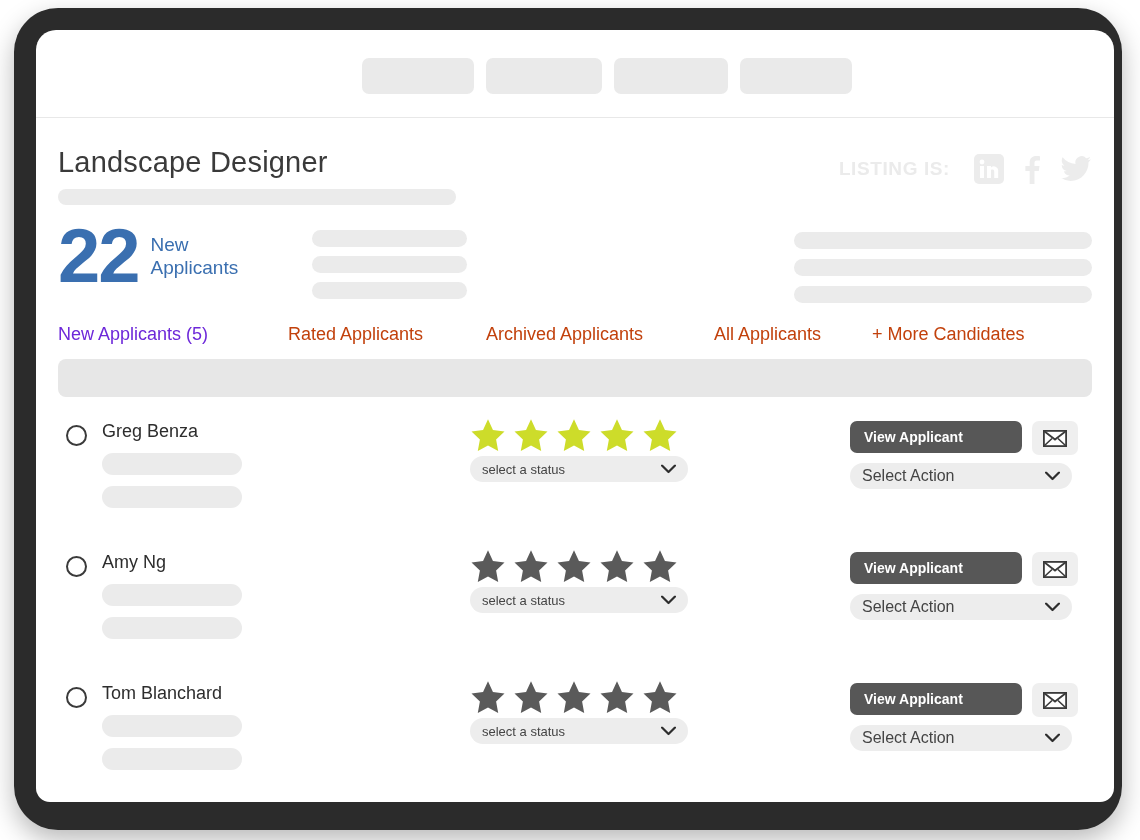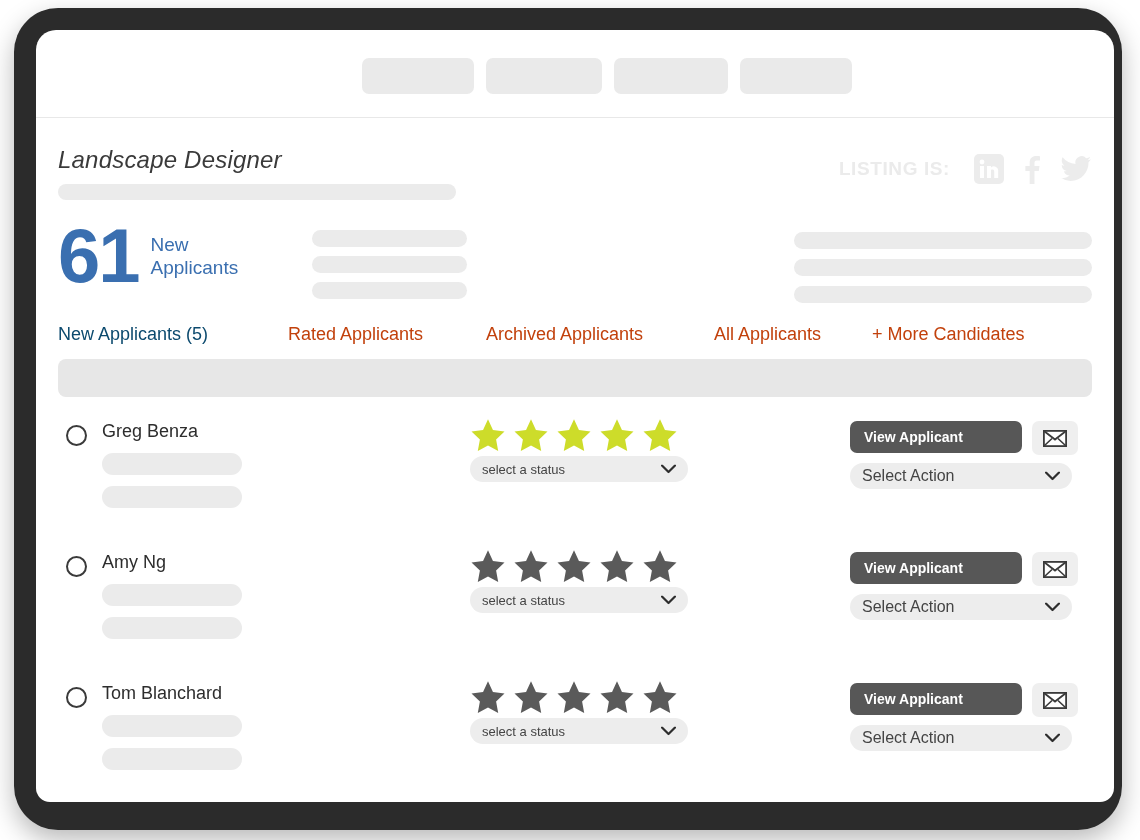--- a/index.html
+++ b/index.html
@@ -54,23 +54,22 @@
     position: absolute; left: 326px; top: 28px;
     display: flex; gap: 12px;
   }
   .nav-ph { height: 36px; border-radius: 7px; background: #eaeaea; }
 
   
   .page { position: relative; padding: 0 22px; }
 
   .title-row { position: relative; margin-top: 28px; height: 62px; }
   .page-title {
-    font-size: 24px; color: #3a3a3a; font-weight: normal;
+    font-size: 29px; color: #3a3a3a; font-weight: normal;
     letter-spacing: 0.2px;
-    font-style: italic;
   }
   .title-ph {
     margin-top: 10px; width: 398px; height: 16px;
     border-radius: 8px; background: #ebebeb;
   }
 
   .listing-block {
     position: absolute; right: 0; top: 8px;
     display: flex; align-items: center; gap: 24px;
   }
@@ -99,21 +98,21 @@
   .stat-bars .bar { height: 17px; margin-bottom: 9px; }
   .right-bars { position: absolute; right: 0; top: 14px; width: 298px; }
   .right-bars .bar { height: 17px; margin-bottom: 10px; width: 100%; }
 
   
   .tabs { display: flex; gap: 0; margin-top: 10px; align-items: baseline; }
   .tab {
     font-size: 18px; color: #c2410c; white-space: nowrap;
     cursor: pointer;
   }
-  .tab.active { color: #0c4a6e; }
+  .tab.active { color: #6d28d9; }
 
   .wide-bar {
     margin-top: 14px; height: 38px; border-radius: 8px;
     background: #e7e7e7; width: 100%;
   }
 
   
   .applicants { margin-top: 16px; }
   .applicant-row {
     position: relative; height: 131px;
@@ -212,21 +211,21 @@
             </svg>
             <svg width="32" height="28" viewBox="0 0 32 28">
               <path d="M31 4.2 a12.4 12.4 0 0 1 -3.6 1 a6.3 6.3 0 0 0 2.8 -3.5 a12.6 12.6 0 0 1 -4 1.5 a6.3 6.3 0 0 0 -10.7 5.7 A17.8 17.8 0 0 1 2.6 2.3 a6.3 6.3 0 0 0 1.9 8.4 a6.2 6.2 0 0 1 -2.8 -0.8 a6.3 6.3 0 0 0 5 6.2 a6.3 6.3 0 0 1 -2.8 0.1 a6.3 6.3 0 0 0 5.9 4.4 A12.6 12.6 0 0 1 1 23.1 a17.8 17.8 0 0 0 9.6 2.8 c11.6 0 17.9 -9.6 17.9 -17.9 V7.2 A12.8 12.8 0 0 0 31 4.2 z" fill="#ececec"></path>
             </svg>
           </div>
         </div>
       </div>
 
       <div class="stats-row">
         <div class="stat-left">
-          <div class="stat-number">61</div>
+          <div class="stat-number">22</div>
           <div class="stat-caption">
             <div>New</div>
             <div>Applicants</div>
           </div>
         </div>
         <div class="stat-bars">
           <div class="bar" style="width:155px"></div>
           <div class="bar" style="width:155px"></div>
           <div class="bar" style="width:155px"></div>
         </div>

